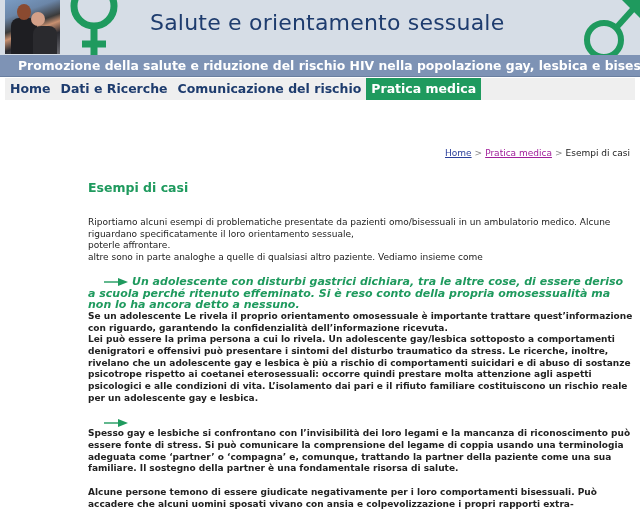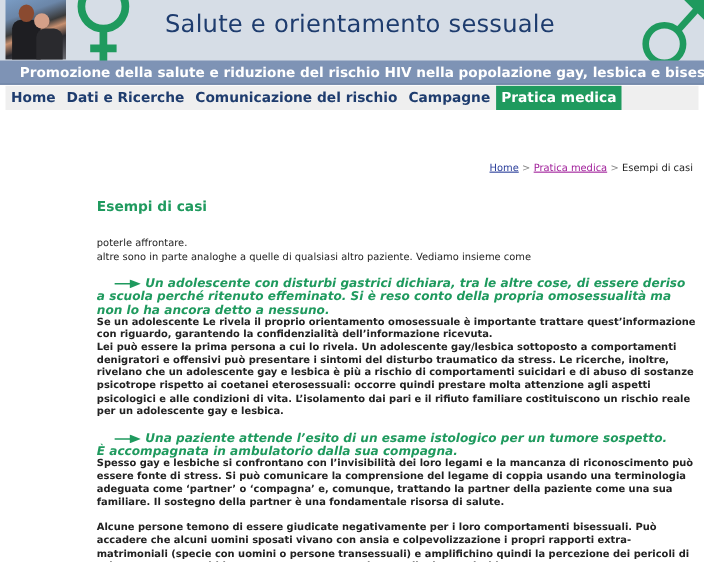--- a/index.html
+++ b/index.html
@@ -63,33 +63,33 @@
 </div>
 
 <div class="subbar">
   <div class="subtitle">Promozione della salute e riduzione del rischio HIV nella popolazione gay, lesbica e bisessuale</div>
 </div>
 
 <div class="nav">
   <div class="nav-item">Home</div>
   <div class="nav-item">Dati e Ricerche</div>
   <div class="nav-item">Comunicazione del rischio</div>
-  <div class="nav-item">Campagne</div>
   <div class="nav-item active">Pratica medica</div>
 
 </div>
 
 <div class="breadcrumb">
   <a class="bc-home">Home</a><span class="bc-sep">&gt;</span><a class="bc-pratica">Pratica medica</a><span class="bc-sep">&gt;</span><span>Esempi di casi</span>
 </div>
 
 <h1 class="heading">Esempi di casi</h1>
 
 <div class="content">
   <div class="intro">
+    <div>Riportiamo alcuni esempi di problematiche presentate da pazienti omo/bisessuali in un ambulatorio medico. Alcune riguardano specificatamente il loro orientamento sessuale,</div>
     <div>poterle affrontare.</div>
     <div>altre sono in parte analoghe a quelle di qualsiasi altro paziente. Vediamo insieme come</div>
   </div>
 
   <div class="case">
     <div class="case-title">
       <svg class="arrow" width="24" height="8" viewBox="0 0 24 8">
           <line x1="0" y1="4" x2="16" y2="4" stroke="#1f9a5e" stroke-width="1.4"></line>
           <polygon points="14,0 24,4 14,8" fill="#1f9a5e"></polygon>
         </svg><span>Un adolescente con disturbi gastrici dichiara, tra le altre cose, di essere deriso a scuola perché ritenuto effeminato. Si è reso conto della propria omosessualità ma non lo ha ancora detto a nessuno.</span>
@@ -98,22 +98,21 @@
       <p>Se un adolescente Le rivela il proprio orientamento omosessuale è importante trattare quest’informazione con riguardo, garantendo la confidenzialità dell’informazione ricevuta.</p>
       <p>Lei può essere la prima persona a cui lo rivela. Un adolescente gay/lesbica sottoposto a comportamenti denigratori e offensivi può presentare i sintomi del disturbo traumatico da stress. Le ricerche, inoltre, rivelano che un adolescente gay e lesbica è più a rischio di comportamenti suicidari e di abuso di sostanze psicotrope rispetto ai coetanei eterosessuali: occorre quindi prestare molta attenzione agli aspetti psicologici e alle condizioni di vita. L’isolamento dai pari e il rifiuto familiare costituiscono un rischio reale per un adolescente gay e lesbica.</p>
     </div>
   </div>
 
   <div class="case">
     <div class="case-title">
       <svg class="arrow" width="24" height="8" viewBox="0 0 24 8">
           <line x1="0" y1="4" x2="16" y2="4" stroke="#1f9a5e" stroke-width="1.4"></line>
           <polygon points="14,0 24,4 14,8" fill="#1f9a5e"></polygon>
-        </svg><span>Una paziente attende l’esito di un esame istologico per un tumore sospetto.</span>
-      <div>È accompagnata in ambulatorio dalla sua compagna.</div>
+        </svg>
     </div>
     <div class="case-body">
       <p>Spesso gay e lesbiche si confrontano con l’invisibilità dei loro legami e la mancanza di riconoscimento può essere fonte di stress. Si può comunicare la comprensione del legame di coppia usando una terminologia adeguata come ‘partner’ o ‘compagna’ e, comunque, trattando la partner della paziente come una sua familiare. Il sostegno della partner è una fondamentale risorsa di salute.</p>
     </div>
   </div>
 
   <div class="case">
     <div class="case-body">
       <p>Alcune persone temono di essere giudicate negativamente per i loro comportamenti bisessuali. Può accadere che alcuni uomini sposati vivano con ansia e colpevolizzazione i propri rapporti extra-matrimoniali (specie con uomini o persone transessuali) e amplifichino quindi la percezione dei pericoli di salute nonostante abbiano avuto comportamenti sessuali a basso rischio.</p>
 

